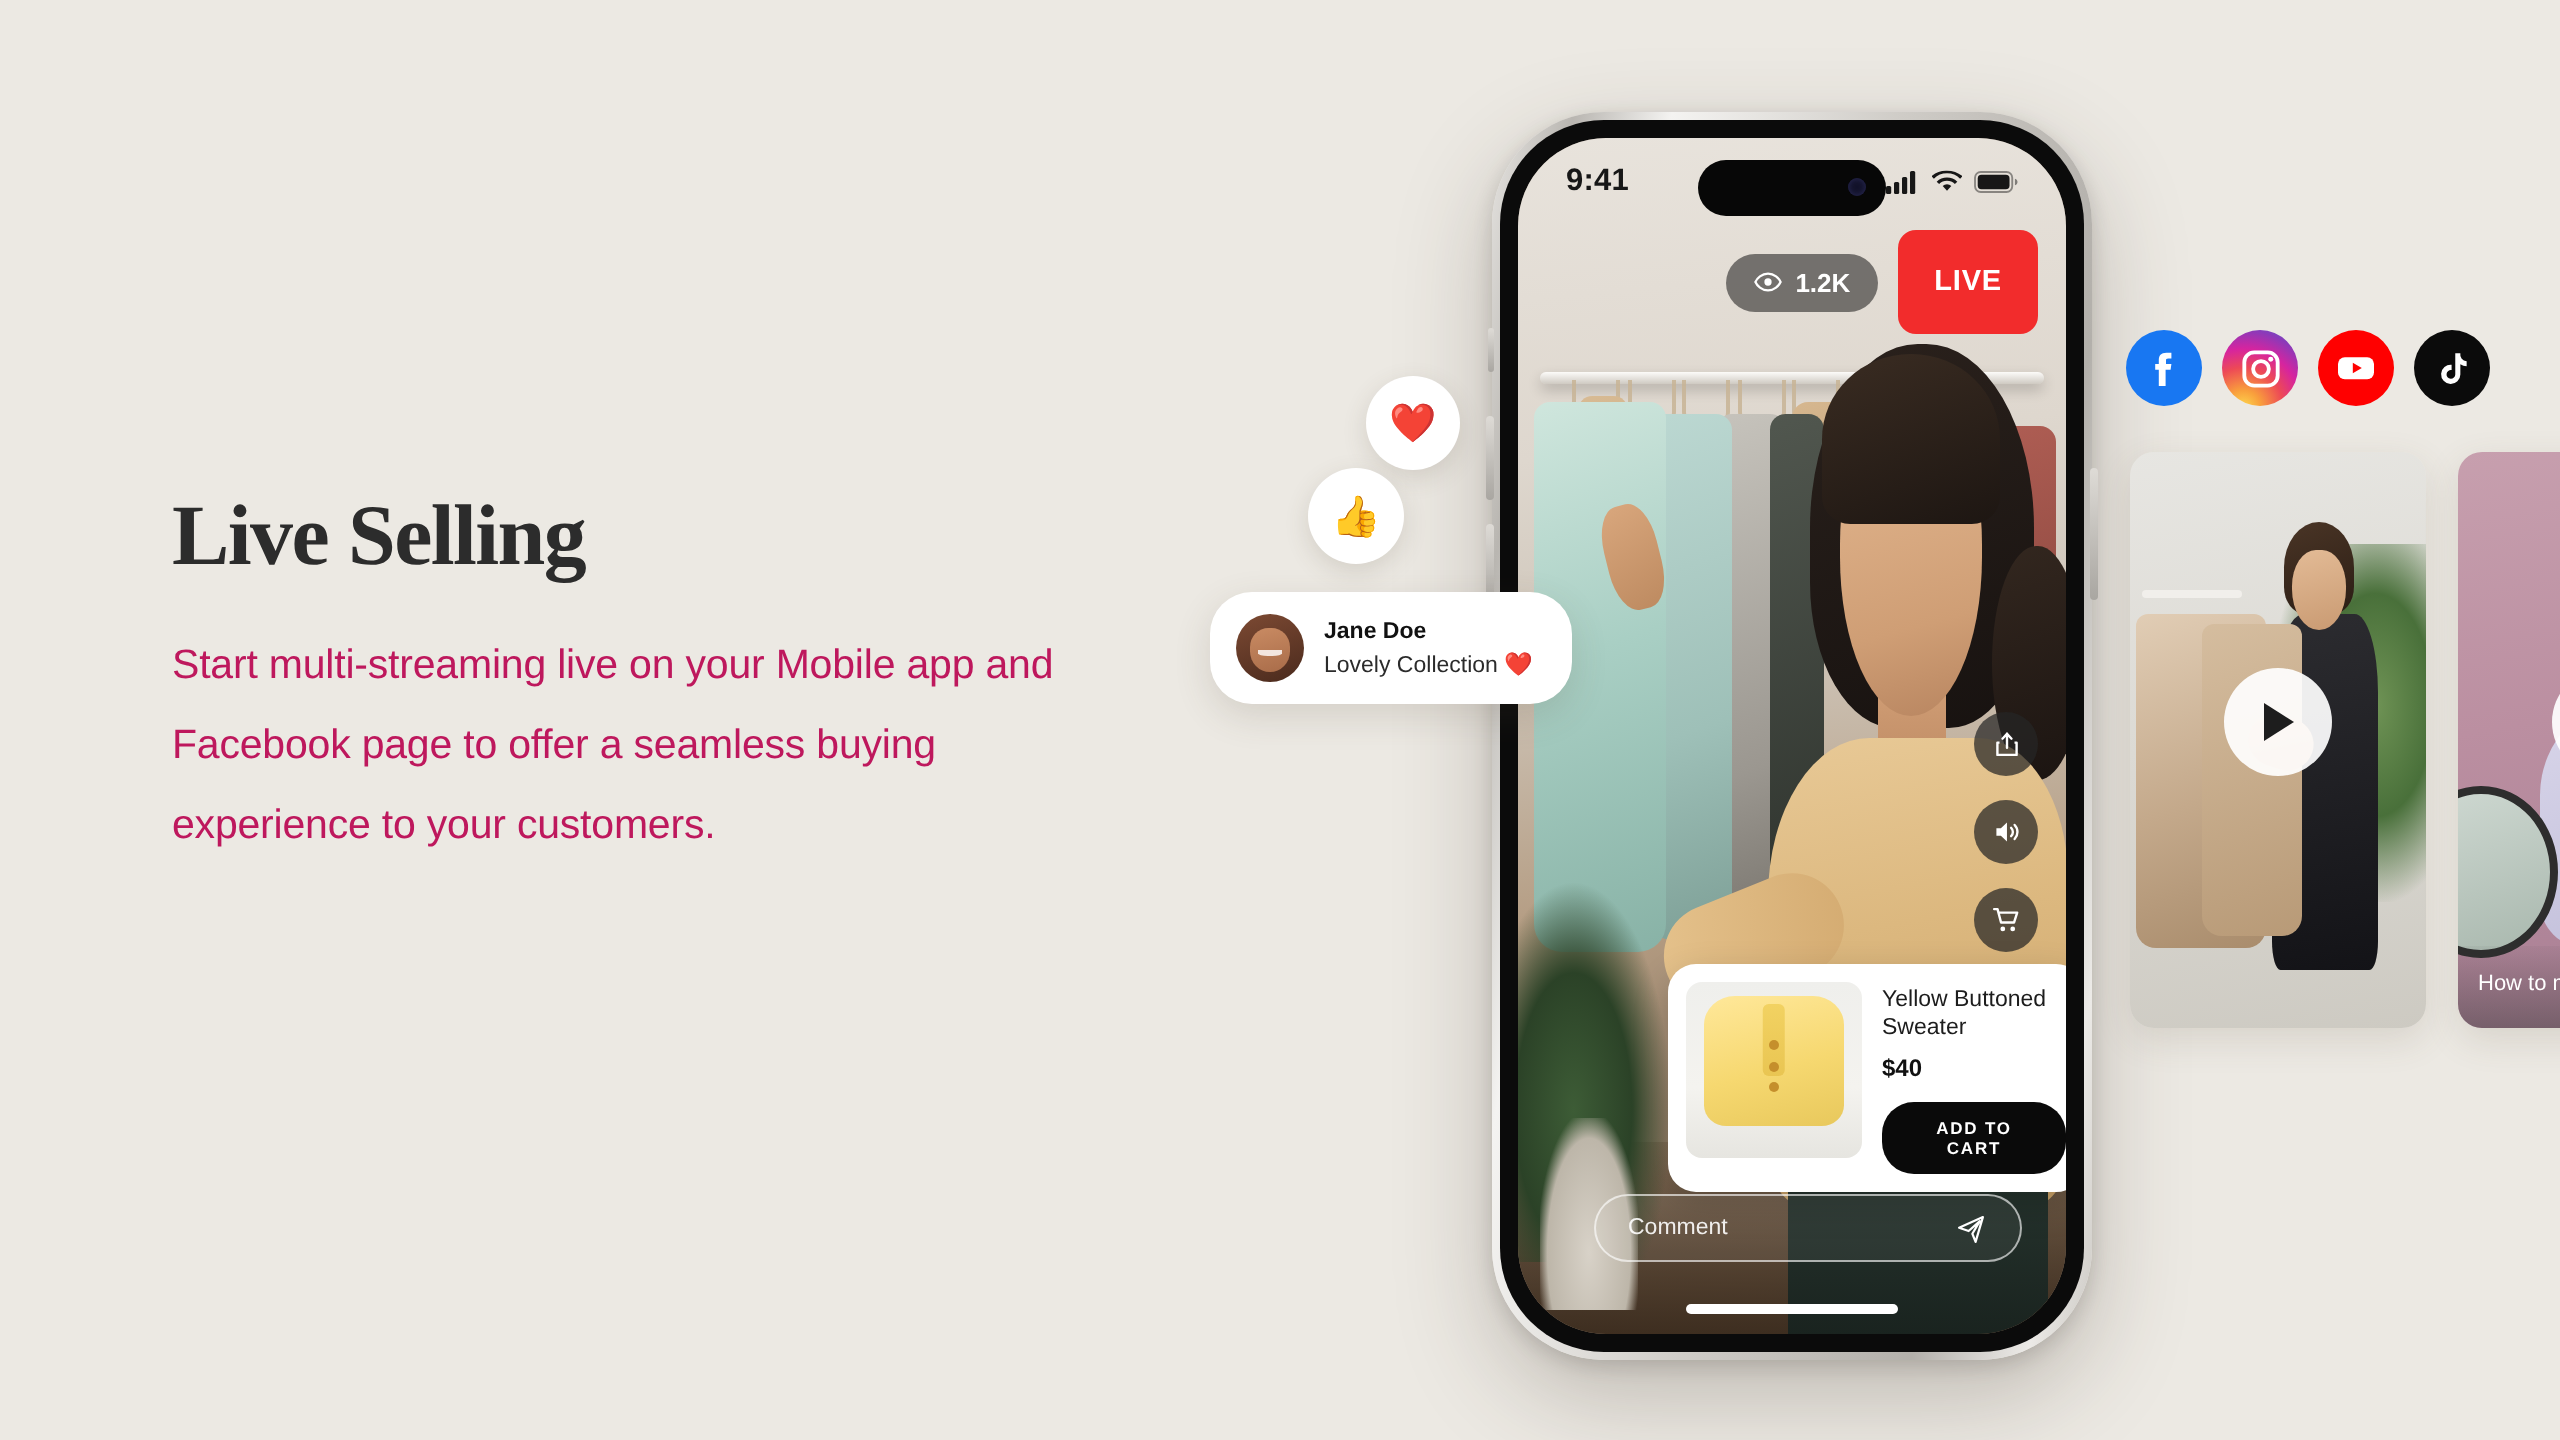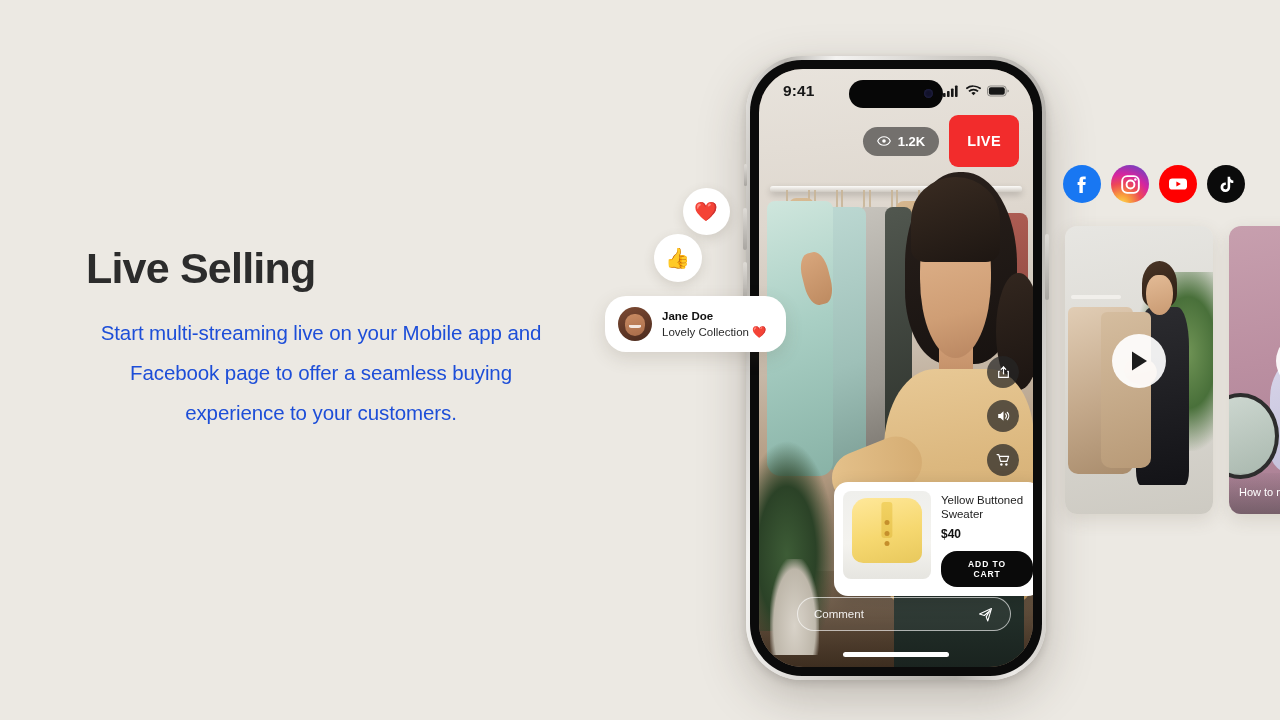--- a/index.html
+++ b/index.html
@@ -8,25 +8,25 @@
     overflow: hidden;
     background: #ECE9E3;
     font-family: "Liberation Sans", sans-serif;
   }
   #stage { position: relative; width: 1280px; height: 720px; background: #ECE9E3; overflow: hidden; }
 
   
   .copy { position: absolute; left: 86px; top: 246px; width: 470px; }
   .copy-title {
     font-size: 43px; font-weight: 700; color: #2C2C2C;
-    letter-spacing: -0.8px; line-height: 1.05;
+    letter-spacing: -0.8px; line-height: 1.05; font-family: Liberation Serif, serif;
   }
   .copy-body {
     margin-top: 22px; font-size: 20.5px; line-height: 40px;
-    color: #1d4ed8; font-weight: 400; letter-spacing: -0.1px; text-align: center;
+    color: #be185d; font-weight: 400; letter-spacing: -0.1px;
   }
 
   
   .phone {
     position: absolute; left: 746px; top: 56px;
     width: 300px; height: 624px;
     border-radius: 56px;
     background: linear-gradient(100deg,#e7e5e2 0%,#b9b6b1 10%,#f4f3f1 22%,#cfccc7 50%,#b3b0ab 78%,#eceae7 92%,#cbc8c3 100%);
     padding: 4px;
     box-shadow: 0 18px 48px rgba(60,50,40,0.26), 0 3px 10px rgba(0,0,0,0.14);

